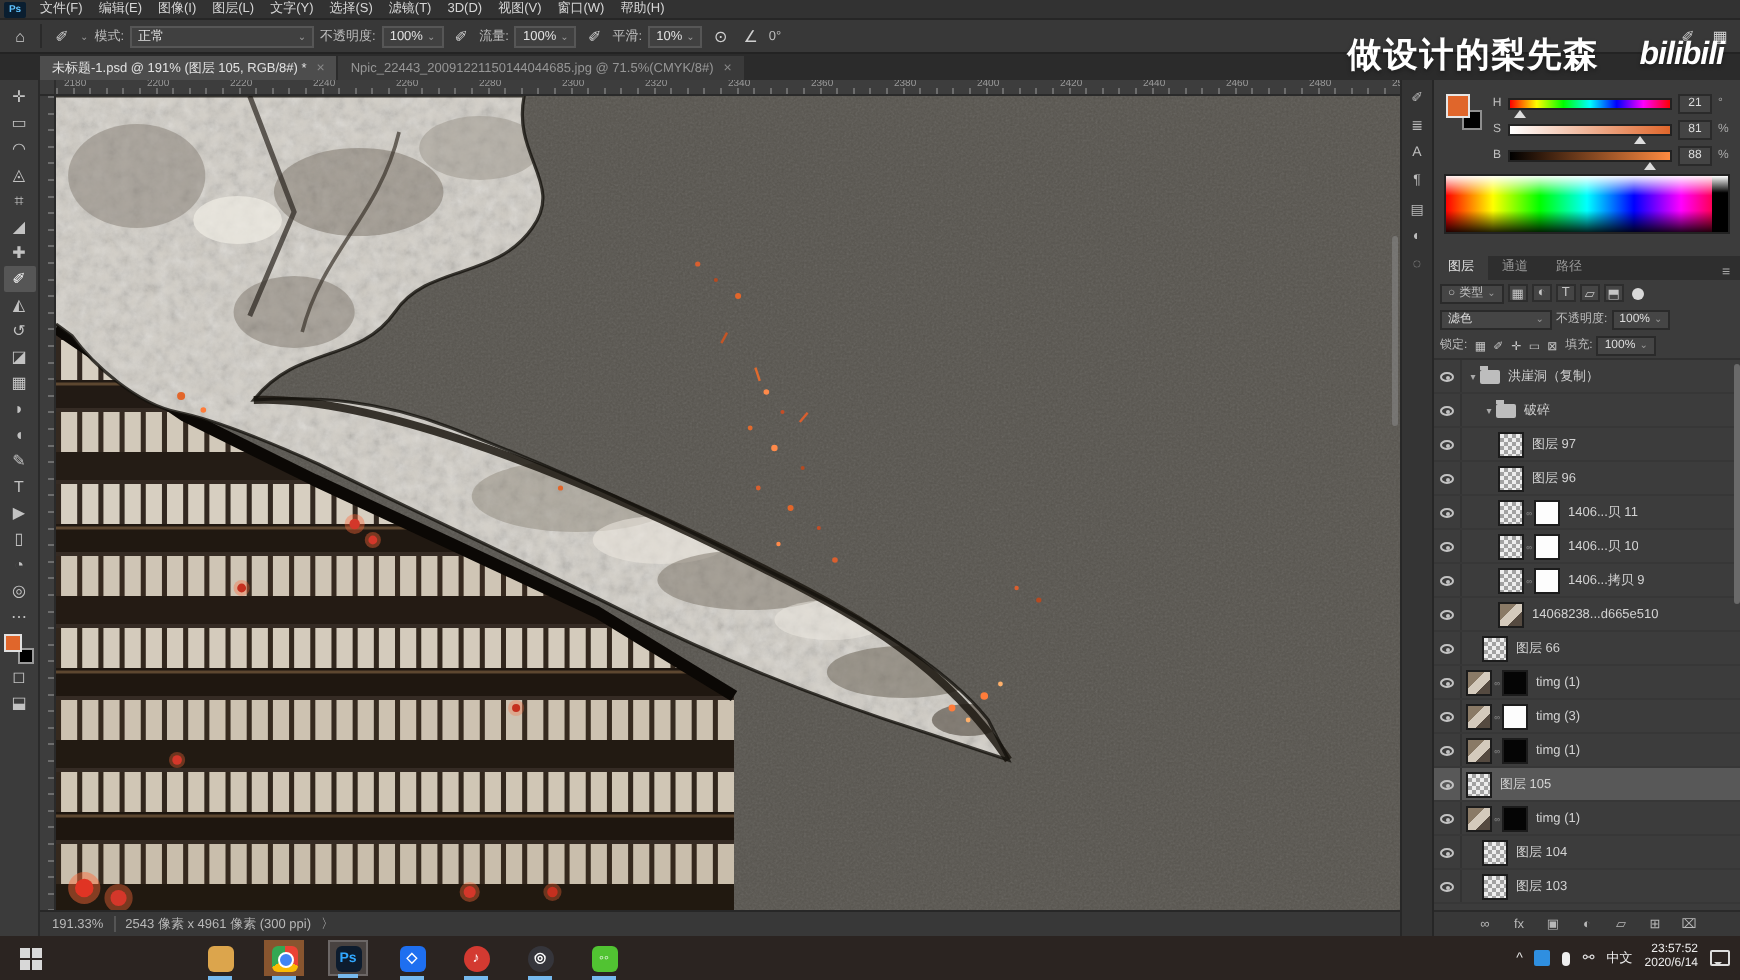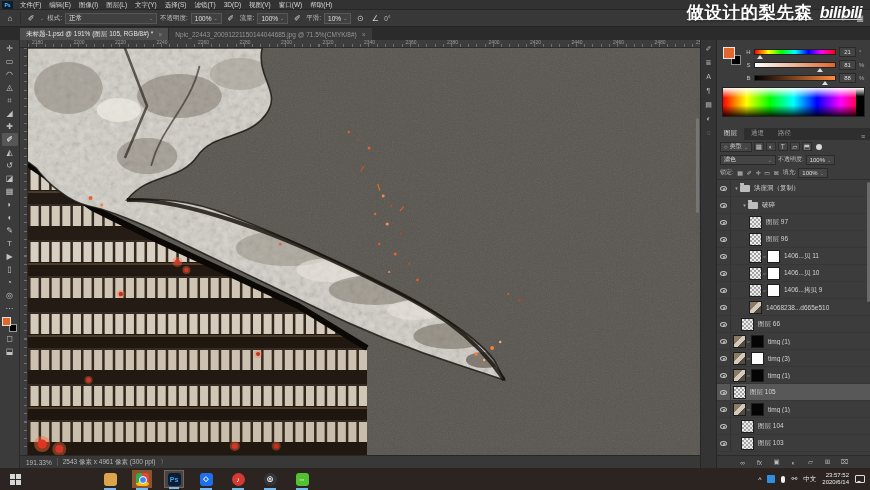--- a/index.html
+++ b/index.html
@@ -159,22 +159,22 @@
   .tray { margin-left:auto; display:flex; align-items:center; gap:6px; padding-right:5px;
           font-size:6.5px; color:#ececec; }
   .tray-glyph { font-size:7px; color:#e8e8e8; }
   .tray-blue { width:8px; height:8px; background:#2f8fe0; border-radius:1px; }
   .tray-mic { width:4px; height:7px; background:#efefef; border-radius:2px; }
   .clock { text-align:right; line-height:1.25; font-size:6px; }
   .action-center { width:10px; height:8px; border:1px solid #ddd; border-radius:1px; position:relative; }
   .action-center::after { content:""; position:absolute; left:1px; bottom:-3px; border:2px solid transparent; border-top-color:#ddd; }
 
   
-  .watermark { position:absolute; top:1px; right:8px; z-index:60; display:flex; align-items:center;
-               gap:7px; pointer-events:none;text-decoration:underline; }
+  .watermark { position:absolute; top:16px; right:8px; z-index:60; display:flex; align-items:center;
+               gap:20px; pointer-events:none; }
   .wm-text { font-size:17px; font-weight:bold; color:#fff; text-shadow:0 1px 2px rgba(0,0,0,.35);
              letter-spacing:1px; }
   .wm-logo { font-size:16px; font-weight:bold; font-style:italic; color:#fff;
              text-shadow:0 1px 2px rgba(0,0,0,.35); letter-spacing:-0.5px; }
 </style>
 </head>
 <body>
 
 <div class="app">
 

